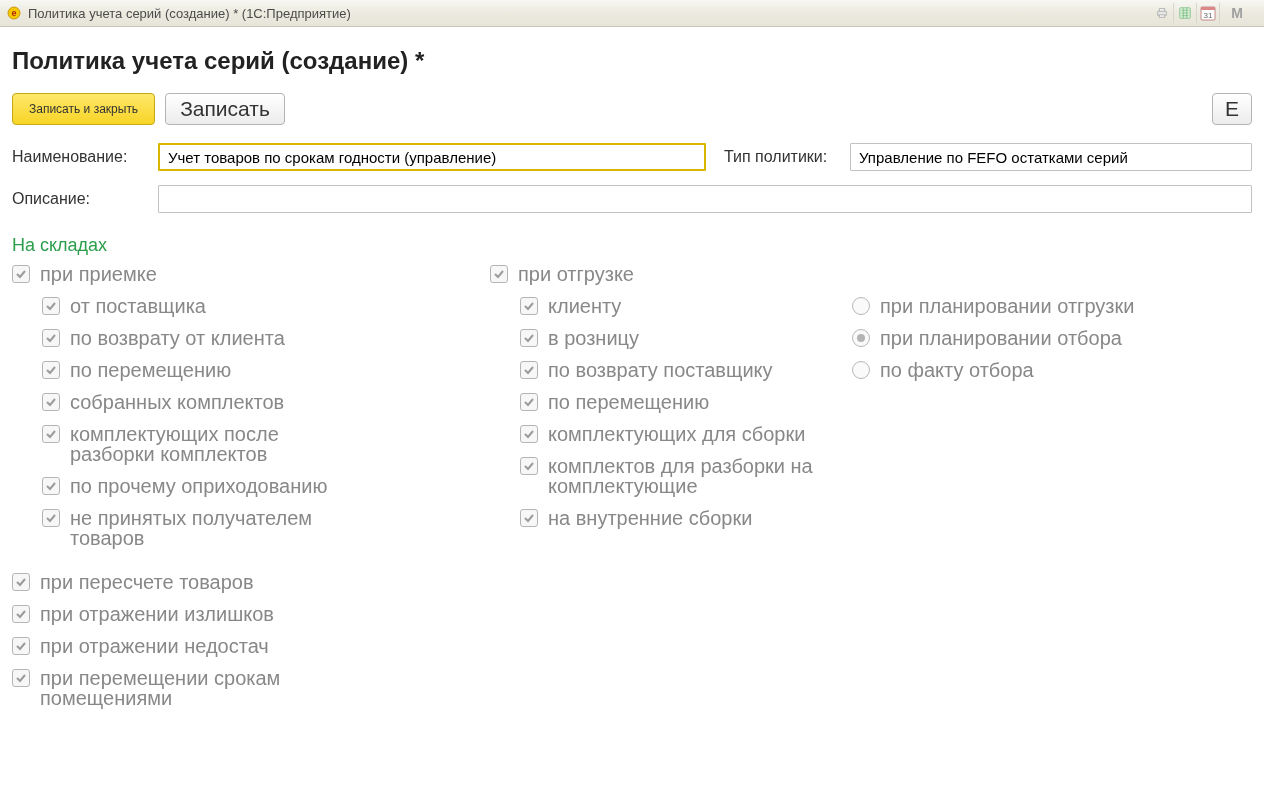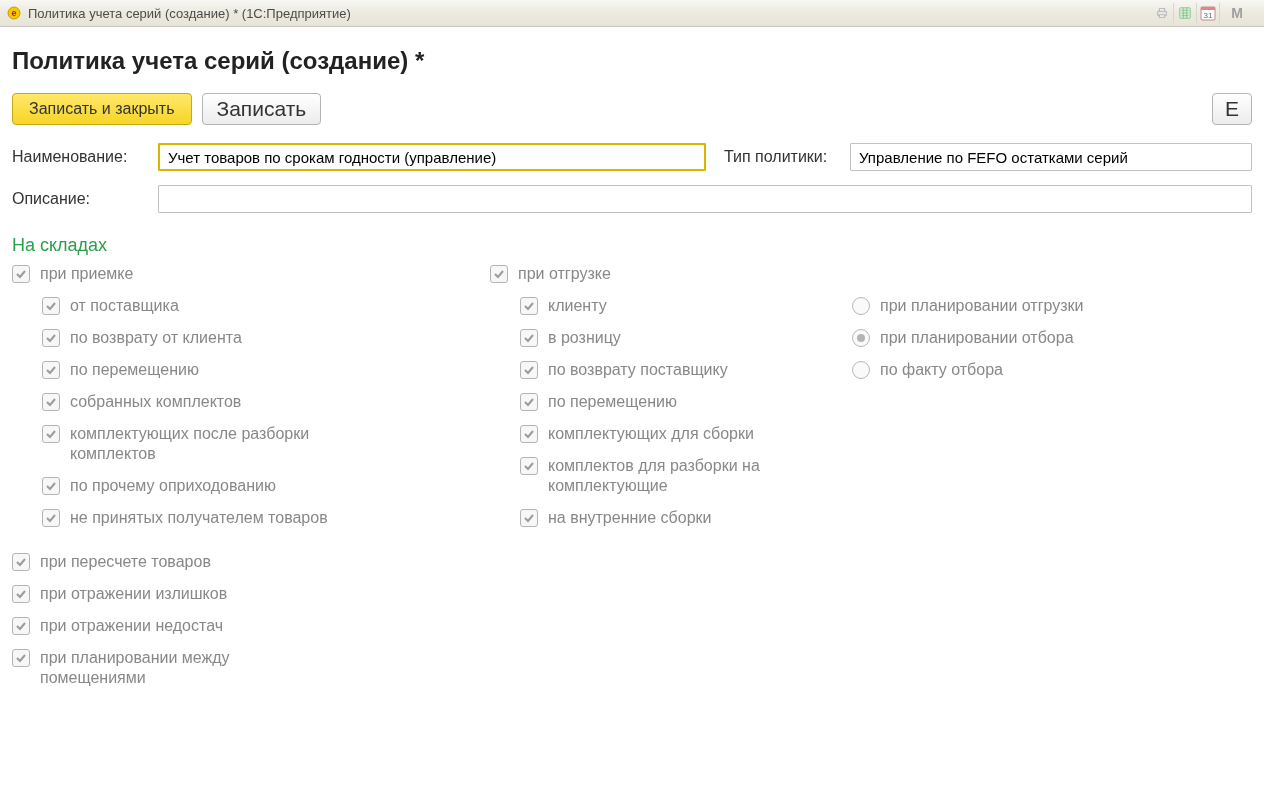--- a/index.html
+++ b/index.html
@@ -85,21 +85,21 @@
     display: inline-flex;
     align-items: center;
     margin-right: 10px;
   }
   .btn.primary {
     background: linear-gradient(to bottom, #ffe86a, #f7d426);
     border: 1px solid #c4a912;
     font-weight: normal;
     color: #333;
     padding: 0 16px;
-    font-size: 16px;
+    font-size: 12px;
   }
   .btn.more {
     margin-left: auto;
     margin-right: 0;
     padding: 0 12px;
   }
 
   
   .form-row {
     display: flex;
@@ -200,21 +200,21 @@
   .radio-dot {
     width: 8px;
     height: 8px;
     border-radius: 50%;
     background: #b4b4b4;
     visibility: hidden;
   }
   .radio-circle.selected .radio-dot { visibility: visible; }
 
   .opt-label {
-    font-size: 16px;
+    font-size: 20px;
     color: #888;
     max-width: 280px;
   }
 
   .bottom-block { margin-top: 12px; }
 </style>
 </head>
 <body>
 
 <div class="titlebar">
@@ -468,17 +468,17 @@
           </svg>
         </span>
         <span class="opt-label">при отражении недостач</span>
       </div>
       <div class="chk-row level0">
         <span class="chk-box checked">
           <svg width="12" height="12" viewBox="0 0 12 12">
             <path d="M2 6 L5 9 L10 3" stroke="#9b9b9b" stroke-width="2" fill="none"></path>
           </svg>
         </span>
-        <span class="opt-label">при планировании между помещениями</span>
+        <span class="opt-label">при перемещении срокам помещениями</span>
       </div>
     </div>
 
 </div>
 
 </body></html>

